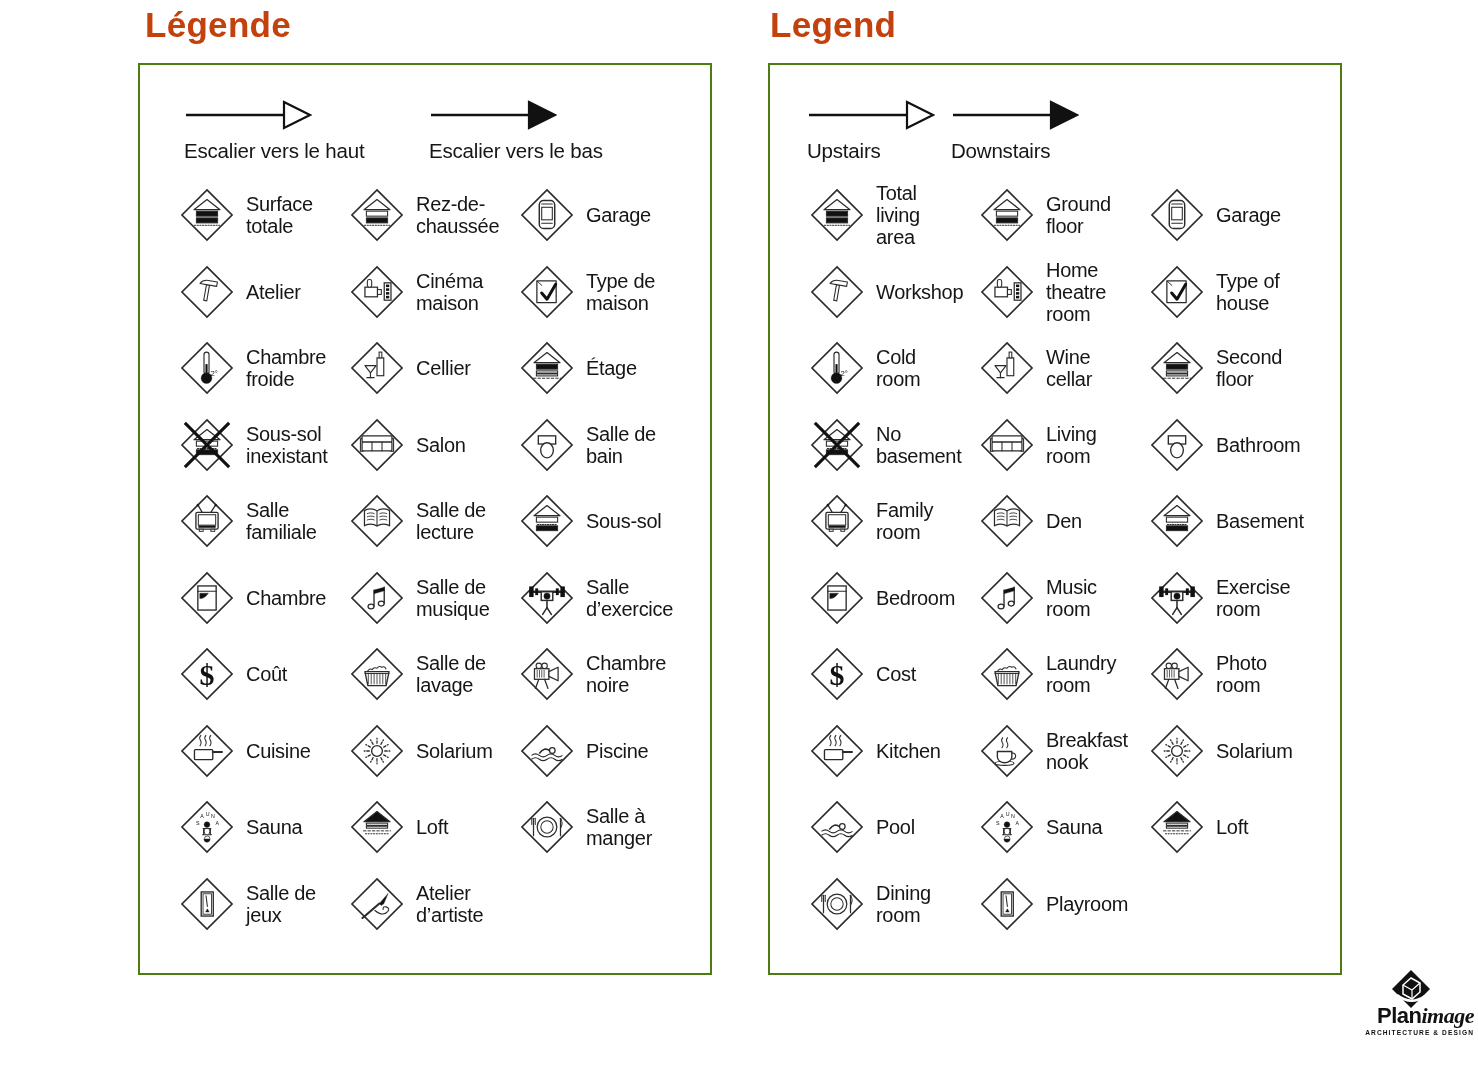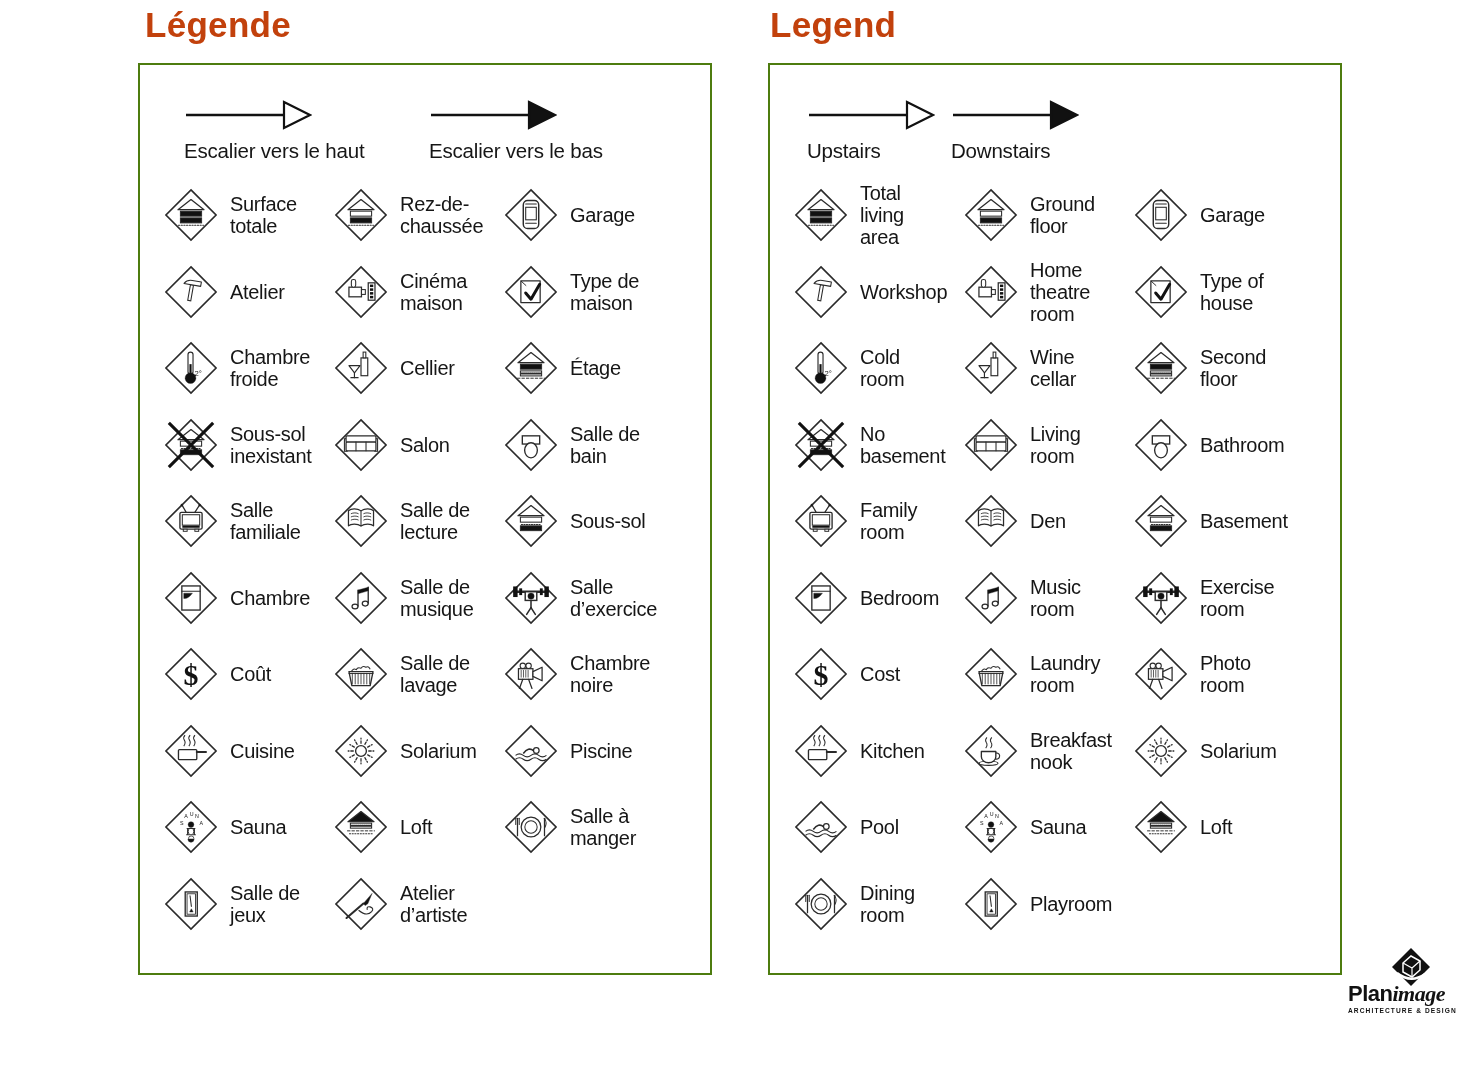--- a/index.html
+++ b/index.html
@@ -22,31 +22,31 @@
   .arrows{position:absolute;inset:0;}
   .arrow-block{position:absolute;top:33px;}
   #panel-fr .ab0{left:44px;}
   #panel-fr .ab1{left:289px;}
   #panel-en .ab0{left:37px;}
   #panel-en .ab1{left:181px;}
   .arrow-label{font-size:20.5px;margin-top:3px;letter-spacing:-.2px;color:#161616;}
   .grid{
     position:absolute;left:0;top:112px;width:100%;
     display:grid;grid-template-columns:170px 170px 170px;
-    grid-auto-rows:76.5px;align-items:center;padding-left:24px;box-sizing:border-box;
+    grid-auto-rows:76.5px;align-items:center;padding-left:40px;box-sizing:border-box;
   }
   .cell{display:flex;align-items:center;gap:12px;}
   .icon{flex:0 0 54px;width:54px;height:54px;display:block;}
   .icon svg{display:block;}
   .label{
     font-size:20px;line-height:1.1;white-space:pre-line;
     letter-spacing:-.3px;color:#161616;
   }
   .logo{
-    position:absolute;left:1348px;top:944px;width:126px;text-align:left;
+    position:absolute;left:1348px;top:966px;width:126px;text-align:right;
   }
   .logo-mark{display:block;margin:0 auto -7px auto;}
   .brand{font-size:22px;color:#111;line-height:1;white-space:nowrap;}
   .brand .b1{font-weight:800;letter-spacing:-.5px;}
   .brand .b2{font-family:"Liberation Serif",serif;font-style:italic;font-weight:700;letter-spacing:-.5px;}
   .tagline{font-size:6.6px;letter-spacing:1.1px;color:#111;margin-top:2px;font-weight:700;}
 </style>
 </head>
 <body>
 

